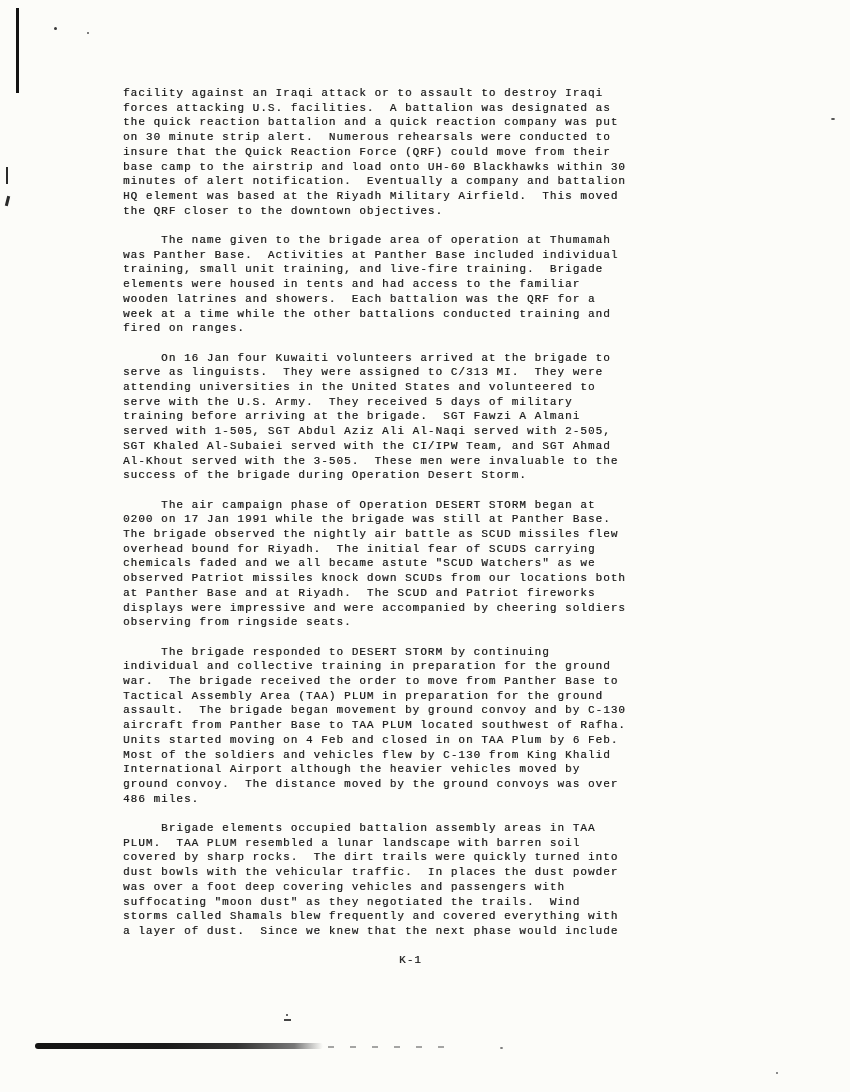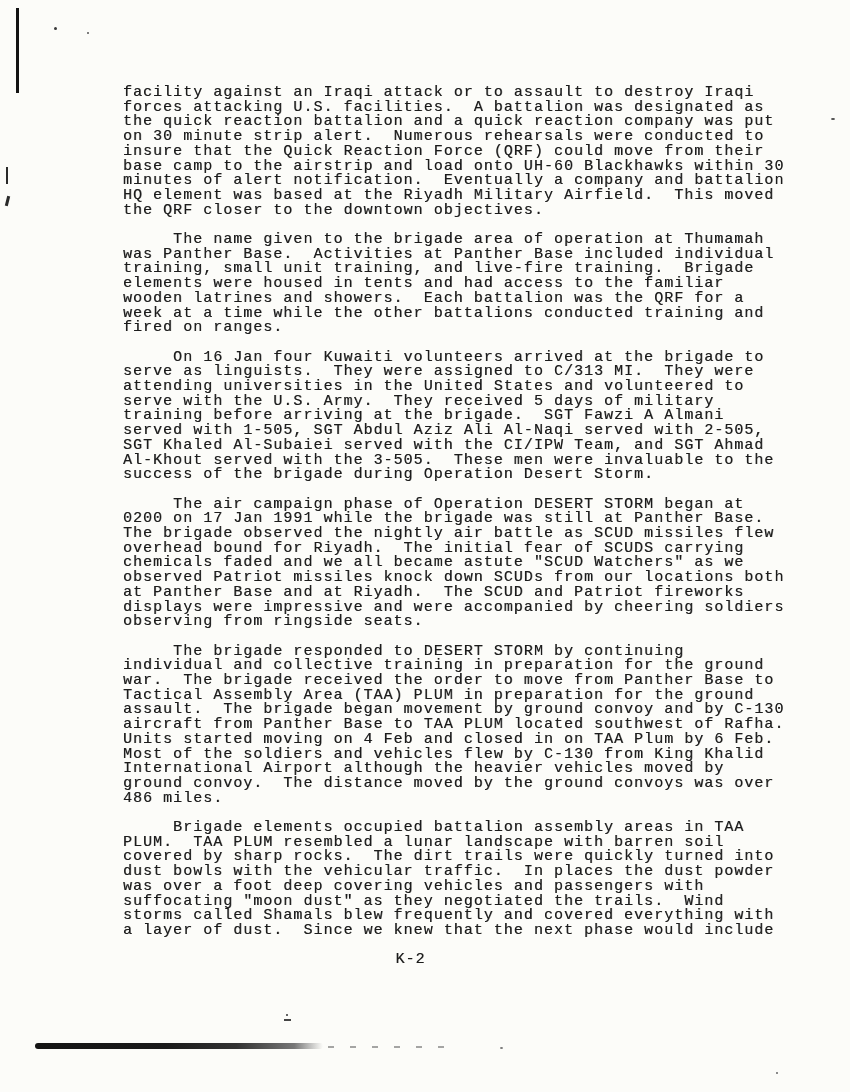--- a/index.html
+++ b/index.html
@@ -13,21 +13,21 @@
     background: #fcfcf9;
     overflow: hidden;
     font-family: "Liberation Mono", "DejaVu Sans Mono", monospace;
   }
   .text-block {
     position: absolute;
     left: 123px;
     top: 86px;
     width: 655px;
     color: #1c1c1c;
-    font-size: 15px;
+    font-size: 11px;
     line-height: 14.7px;
     letter-spacing: 1.02px;
     text-shadow: 0.45px 0 0 rgba(25,25,25,0.55);
   }
   .para {
     white-space: pre;
     margin: 0 0 14.7px 0;
   }
   .page-number {
     margin-top: 14px;
@@ -119,14 +119,14 @@
 ground convoy.  The distance moved by the ground convoys was over
 486 miles.</div>
   <div class="para">     Brigade elements occupied battalion assembly areas in TAA
 PLUM.  TAA PLUM resembled a lunar landscape with barren soil
 covered by sharp rocks.  The dirt trails were quickly turned into
 dust bowls with the vehicular traffic.  In places the dust powder
 was over a foot deep covering vehicles and passengers with
 suffocating "moon dust" as they negotiated the trails.  Wind
 storms called Shamals blew frequently and covered everything with
 a layer of dust.  Since we knew that the next phase would include</div>
-  <div class="page-number">K-2</div>
+  <div class="page-number">K-1</div>
 </main>
 
 </body></html>

